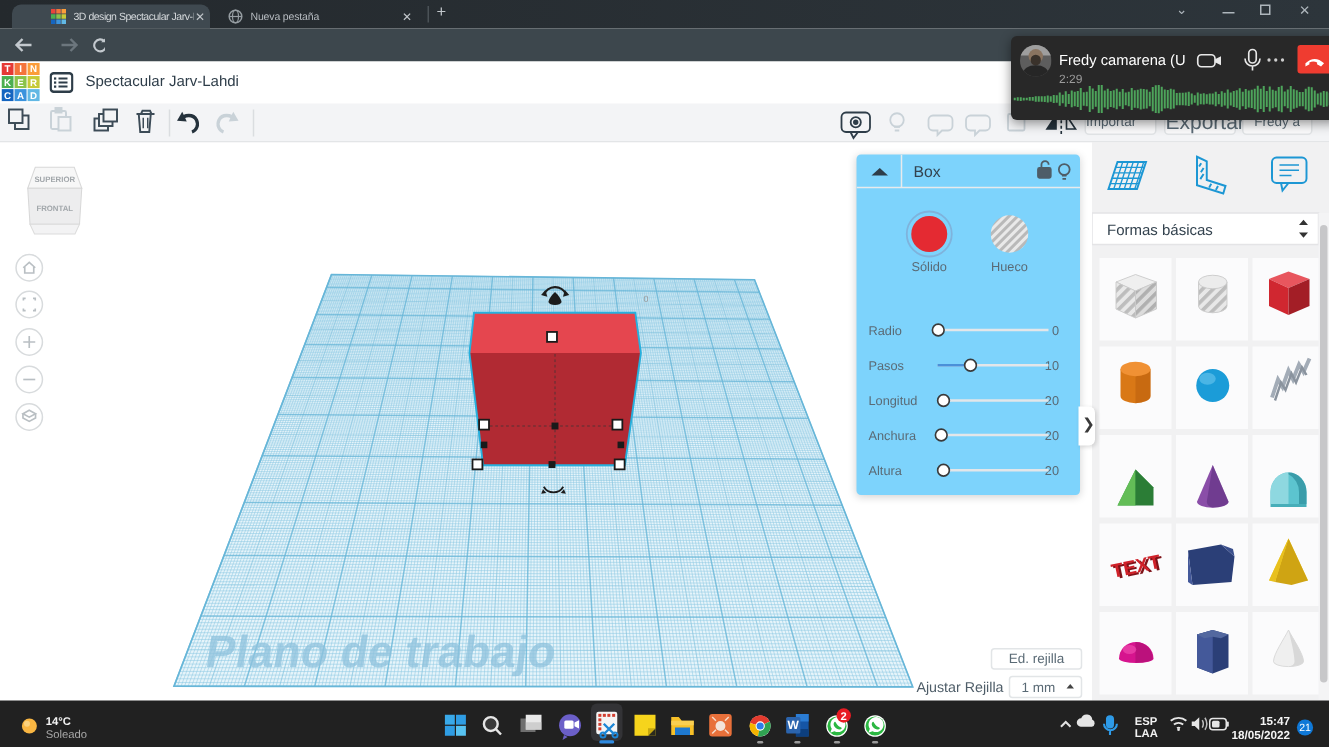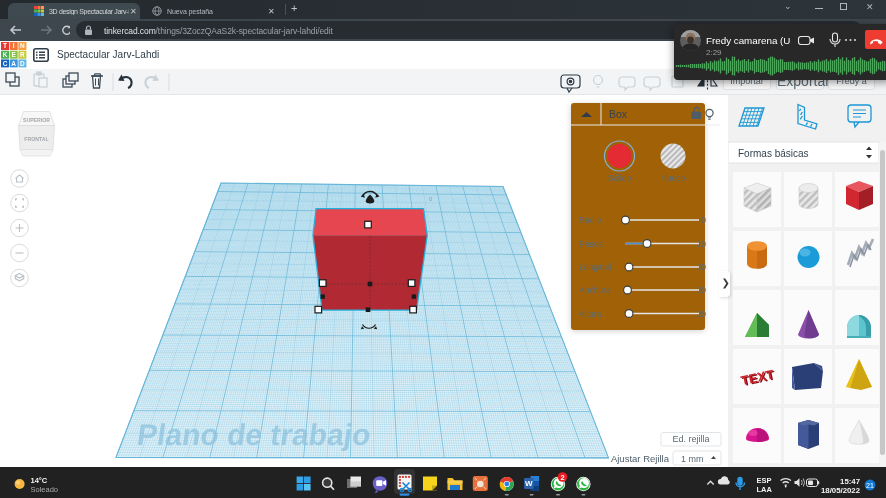--- a/index.html
+++ b/index.html
@@ -19,21 +19,21 @@
     border-radius:9px; background:#272c31; }
   
   #apphead { left:0; top:41px; width:886px; height:28px; background:#fff; }
   #toolrow { left:0; top:69px; width:886px; height:26px; background:#f3f4f6;
      border-bottom:1px solid #e3e5e7; }
   
   #canvas { left:0; top:95px; width:728px; height:372px; background:#fff; overflow:hidden; }
   
   #sidebar { left:728px; top:95px; width:183px; height:372px; background:#f1f1f2; }
   
-  #boxpanel { left:571px; top:103px; width:134px; height:227px; background:#a16207;
+  #boxpanel { left:571px; top:103px; width:149px; height:227px; background:#7dd3fc;
     border-radius:3px; box-shadow:0 1px 6px rgba(0,0,0,0.18);text-decoration:underline; }
   
   #callov { left:653px; top:24px; width:219px; height:56px; background:#282828;
      border-radius:4px; box-shadow:0 2px 8px rgba(0,0,0,0.45); z-index:50;margin-left:21px; }
   
   #taskbar { left:0; top:467px; width:886px; height:31px; background:#212121; z-index:60; }
 </style>
 </head>
 <body>
 <div id="page">
@@ -72,27 +72,20 @@
   <span class="abs" style="left:866px;top:2px;color:#aeb6bc;font-size:9px">✕</span>
 </div>
 
 <div class="abs" id="urlbar">
   <svg class="abs" style="left:8px;top:4px" width="62" height="14" viewBox="0 0 62 14">
     <path d="M13 7H3M7 3L3 7l4 4" stroke="#c3c9ce" stroke-width="1.6" fill="none"></path>
     <path d="M33 7h10M39 3l4 4-4 4" stroke="#6c767d" stroke-width="1.6" fill="none"></path>
     <path d="M61.8 4.6A4 4 0 1 0 62.8 7.6" stroke="#c3c9ce" stroke-width="1.4" fill="none"></path>
     <path d="M62.4 2.2v3h-3z" fill="#c3c9ce"></path>
   </svg>
-  <div id="pill">
-    <svg class="abs" style="left:8px;top:4px" width="9" height="11" viewBox="0 0 9 11">
-      <rect x="1" y="4.5" width="7" height="5.5" rx="1" fill="#aeb6bc"></rect>
-      <path d="M2.5 4.5V3a2 2 0 0 1 4 0v1.5" stroke="#aeb6bc" stroke-width="1.2" fill="none"></path>
-    </svg>
-    <span class="abs" style="left:28px;top:4.5px;font-size:8.5px;color:#dfe3e6;white-space:nowrap;letter-spacing:-0.1px">tinkercad.com<span style="color:#9aa1a7">/things/3ZoczQAaS2k-spectacular-jarv-lahdi/edit</span></span>
-  </div>
 </div>
 
 <div class="abs" id="apphead">
   <svg class="abs" style="left:1px;top:1px" width="26" height="26" viewBox="0 0 26 26">
     <rect x="0" y="0" width="8" height="8" fill="#e53935"></rect>
         <rect x="8.7" y="0" width="8" height="8" fill="#f4743b"></rect>
         <rect x="17.4" y="0" width="8" height="8" fill="#fb9d3a"></rect>
     <rect x="0" y="8.7" width="8" height="8" fill="#4caf50"></rect>
         <rect x="8.7" y="8.7" width="8" height="8" fill="#8bc34a"></rect>
         <rect x="17.4" y="8.7" width="8" height="8" fill="#c6ca39"></rect>
@@ -175,21 +168,21 @@
       <rect x="672" y="7" width="11" height="11" rx="1"></rect>
     </g>
 
     <g stroke="#25323c" stroke-width="1.1" fill="none">
       <path d="M707.5 4v18" stroke-dasharray="2 1.6"></path>
       <path d="M704 8l-6 9h6z" fill="#25323c"></path>
       <path d="M711 8l6 9h-6z"></path>
     </g>
   </svg>
 
-  <div class="abs" style="left:723px;top:2px;width:48px;height:19px;background:#fbfbfc;border:1px solid #e1e4e6;border-radius:3px;font-size:9px;color:#5a6a75;text-align:center;line-height:18px">Importar</div>
+  <div class="abs" style="left:723px;top:2px;width:48px;height:19px;background:#fbfbfc;border:1px solid #e1e4e6;border-radius:3px;font-size:9px;color:#5a6a75;line-height:18px">Importar</div>
   <div class="abs" style="left:776px;top:2px;width:48px;height:19px;background:#fbfbfc;border:1px solid #e1e4e6;border-radius:3px;font-size:14px;color:#5a6a75;text-align:center;line-height:18px">Exportar</div>
   <div class="abs" style="left:828px;top:2px;width:47px;height:19px;background:#fbfbfc;border:1px solid #e1e4e6;border-radius:3px;font-size:9px;color:#5a6a75;text-align:center;line-height:18px">Fredy a</div>
 </div>
 
 <div class="abs" id="canvas">
 <svg width="728" height="372" viewBox="0 95 728 372" style="position:absolute;left:0;top:0">
 <polygon points="221.0,183.0 503.0,186.5 608.5,457.9 116.0,457.5" fill="#e6f4fa"></polygon>
 <path d="M222.3 183.0L118.3 457.5M223.7 183.0L120.7 457.5M225.0 183.1L123.0 457.5M226.4 183.1L125.4 457.5M227.7 183.1L127.7 457.5M229.1 183.1L130.1 457.5M230.4 183.1L132.4 457.5M231.7 183.1L134.8 457.5M233.1 183.2L137.1 457.5M235.8 183.2L141.8 457.5M237.1 183.2L144.1 457.5M238.5 183.2L146.5 457.5M239.8 183.2L148.8 457.5M241.1 183.2L151.2 457.5M242.5 183.3L153.5 457.5M243.8 183.3L155.9 457.5M245.2 183.3L158.2 457.5M246.5 183.3L160.6 457.5M249.2 183.3L165.2 457.5M250.5 183.4L167.6 457.5M251.9 183.4L169.9 457.5M253.2 183.4L172.3 457.5M254.6 183.4L174.6 457.5M255.9 183.4L177.0 457.5M257.3 183.4L179.3 457.6M258.6 183.5L181.7 457.6M259.9 183.5L184.0 457.6M262.6 183.5L188.7 457.6M264.0 183.5L191.0 457.6M265.3 183.6L193.4 457.6M266.7 183.6L195.7 457.6M268.0 183.6L198.1 457.6M269.3 183.6L200.4 457.6M270.7 183.6L202.8 457.6M272.0 183.6L205.1 457.6M273.4 183.7L207.5 457.6M276.1 183.7L212.2 457.6M277.4 183.7L214.5 457.6M278.7 183.7L216.8 457.6M280.1 183.7L219.2 457.6M281.4 183.8L221.5 457.6M282.8 183.8L223.9 457.6M284.1 183.8L226.2 457.6M285.5 183.8L228.6 457.6M286.8 183.8L230.9 457.6M289.5 183.8L235.6 457.6M290.8 183.9L238.0 457.6M292.2 183.9L240.3 457.6M293.5 183.9L242.6 457.6M294.9 183.9L245.0 457.6M296.2 183.9L247.3 457.6M297.5 183.9L249.7 457.6M298.9 184.0L252.0 457.6M300.2 184.0L254.4 457.6M302.9 184.0L259.1 457.6M304.3 184.0L261.4 457.6M305.6 184.1L263.8 457.6M306.9 184.1L266.1 457.6M308.3 184.1L268.4 457.6M309.6 184.1L270.8 457.6M311.0 184.1L273.1 457.6M312.3 184.1L275.5 457.6M313.7 184.2L277.8 457.6M316.3 184.2L282.5 457.6M317.7 184.2L284.9 457.6M319.0 184.2L287.2 457.6M320.4 184.2L289.5 457.6M321.7 184.2L291.9 457.6M323.1 184.3L294.2 457.6M324.4 184.3L296.6 457.6M325.7 184.3L298.9 457.6M327.1 184.3L301.3 457.7M329.8 184.3L306.0 457.7M331.1 184.4L308.3 457.7M332.5 184.4L310.7 457.7M333.8 184.4L313.0 457.7M335.1 184.4L315.3 457.7M336.5 184.4L317.7 457.7M337.8 184.4L320.0 457.7M339.2 184.5L322.4 457.7M340.5 184.5L324.7 457.7M343.2 184.5L329.4 457.7M344.5 184.5L331.8 457.7M345.9 184.6L334.1 457.7M347.2 184.6L336.5 457.7M348.6 184.6L338.8 457.7M349.9 184.6L341.1 457.7M351.3 184.6L343.5 457.7M352.6 184.6L345.8 457.7M353.9 184.7L348.2 457.7M356.6 184.7L352.9 457.7M358.0 184.7L355.2 457.7M359.3 184.7L357.6 457.7M360.7 184.7L359.9 457.7M362.0 184.8L362.2 457.7M363.3 184.8L364.6 457.7M364.7 184.8L366.9 457.7M366.0 184.8L369.3 457.7M367.4 184.8L371.6 457.7M370.1 184.8L376.3 457.7M371.4 184.9L378.7 457.7M372.7 184.9L381.0 457.7M374.1 184.9L383.4 457.7M375.4 184.9L385.7 457.7M376.8 184.9L388.0 457.7M378.1 184.9L390.4 457.7M379.5 185.0L392.7 457.7M380.8 185.0L395.1 457.7M383.5 185.0L399.8 457.7M384.8 185.0L402.1 457.7M386.2 185.1L404.5 457.7M387.5 185.1L406.8 457.7M388.9 185.1L409.2 457.7M390.2 185.1L411.5 457.7M391.5 185.1L413.8 457.7M392.9 185.1L416.2 457.7M394.2 185.2L418.5 457.7M396.9 185.2L423.2 457.7M398.3 185.2L425.6 457.8M399.6 185.2L427.9 457.8M400.9 185.2L430.3 457.8M402.3 185.2L432.6 457.8M403.6 185.3L435.0 457.8M405.0 185.3L437.3 457.8M406.3 185.3L439.6 457.8M407.7 185.3L442.0 457.8M410.3 185.3L446.7 457.8M411.7 185.4L449.0 457.8M413.0 185.4L451.4 457.8M414.4 185.4L453.7 457.8M415.7 185.4L456.1 457.8M417.1 185.4L458.4 457.8M418.4 185.4L460.8 457.8M419.7 185.5L463.1 457.8M421.1 185.5L465.4 457.8M423.8 185.5L470.1 457.8M425.1 185.5L472.5 457.8M426.5 185.6L474.8 457.8M427.8 185.6L477.2 457.8M429.1 185.6L479.5 457.8M430.5 185.6L481.9 457.8M431.8 185.6L484.2 457.8M433.2 185.6L486.5 457.8M434.5 185.7L488.9 457.8M437.2 185.7L493.6 457.8M438.5 185.7L495.9 457.8M439.9 185.7L498.3 457.8M441.2 185.7L500.6 457.8M442.6 185.8L503.0 457.8M443.9 185.8L505.3 457.8M445.3 185.8L507.7 457.8M446.6 185.8L510.0 457.8M447.9 185.8L512.3 457.8M450.6 185.8L517.0 457.8M452.0 185.9L519.4 457.8M453.3 185.9L521.7 457.8M454.7 185.9L524.1 457.8M456.0 185.9L526.4 457.8M457.3 185.9L528.8 457.8M458.7 185.9L531.1 457.8M460.0 186.0L533.5 457.8M461.4 186.0L535.8 457.8M464.1 186.0L540.5 457.8M465.4 186.0L542.8 457.8M466.7 186.1L545.2 457.8M468.1 186.1L547.5 457.9M469.4 186.1L549.9 457.9M470.8 186.1L552.2 457.9M472.1 186.1L554.6 457.9M473.5 186.1L556.9 457.9M474.8 186.2L559.2 457.9M477.5 186.2L563.9 457.9M478.8 186.2L566.3 457.9M480.2 186.2L568.6 457.9M481.5 186.2L571.0 457.9M482.9 186.2L573.3 457.9M484.2 186.3L575.7 457.9M485.5 186.3L578.0 457.9M486.9 186.3L580.4 457.9M488.2 186.3L582.7 457.9M490.9 186.3L587.4 457.9M492.3 186.4L589.7 457.9M493.6 186.4L592.1 457.9M494.9 186.4L594.4 457.9M496.3 186.4L596.8 457.9M497.6 186.4L599.1 457.9M499.0 186.4L601.5 457.9M500.3 186.5L603.8 457.9M501.7 186.5L606.2 457.9" stroke="#8cc9e3" stroke-width="0.55" opacity="0.65" fill="none"></path>
 <path d="M220.7 183.8L503.3 187.3M220.4 184.7L503.6 188.1M220.0 185.5L504.0 189.0M219.7 186.3L504.3 189.8M219.4 187.2L504.6 190.6M219.1 188.0L504.9 191.5M218.7 188.9L505.3 192.3M218.4 189.7L505.6 193.2M218.1 190.6L505.9 194.0M217.4 192.3L506.6 195.7M217.1 193.2L506.9 196.6M216.8 194.1L507.3 197.5M216.4 195.0L507.6 198.3M216.1 195.8L507.9 199.2M215.7 196.7L508.3 200.1M215.4 197.6L508.6 201.0M215.1 198.5L509.0 201.8M214.7 199.4L509.3 202.7M214.0 201.2L510.0 204.5M213.7 202.1L510.4 205.4M213.3 203.1L510.7 206.3M213.0 204.0L511.1 207.3M212.6 204.9L511.4 208.2M212.3 205.8L511.8 209.1M211.9 206.8L512.1 210.0M211.5 207.7L512.5 210.9M211.2 208.7L512.9 211.9M210.5 210.6L513.6 213.8M210.1 211.5L514.0 214.7M209.7 212.5L514.3 215.7M209.3 213.5L514.7 216.6M209.0 214.4L515.1 217.6M208.6 215.4L515.5 218.5M208.2 216.4L515.8 219.5M207.9 217.4L516.2 220.5M207.5 218.4L516.6 221.5M206.7 220.4L517.4 223.4M206.3 221.4L517.7 224.4M205.9 222.4L518.1 225.4M205.5 223.4L518.5 226.4M205.2 224.4L518.9 227.5M204.8 225.4L519.3 228.5M204.4 226.5L519.7 229.5M204.0 227.5L520.1 230.5M203.6 228.6L520.5 231.5M202.8 230.7L521.3 233.6M202.4 231.7L521.7 234.7M202.0 232.8L522.1 235.7M201.5 233.9L522.5 236.8M201.1 234.9L523.0 237.8M200.7 236.0L523.4 238.9M200.3 237.1L523.8 240.0M199.9 238.2L524.2 241.1M199.5 239.3L524.6 242.1M198.6 241.5L525.5 244.3M198.2 242.6L525.9 245.4M197.8 243.7L526.3 246.5M197.3 244.9L526.8 247.7M196.9 246.0L527.2 248.8M196.5 247.1L527.6 249.9M196.0 248.3L528.1 251.0M195.6 249.4L528.5 252.2M195.2 250.6L529.0 253.3M194.3 252.9L529.9 255.6M193.8 254.1L530.3 256.8M193.4 255.3L530.8 257.9M192.9 256.4L531.2 259.1M192.4 257.6L531.7 260.3M192.0 258.8L532.1 261.5M191.5 260.0L532.6 262.7M191.1 261.3L533.1 263.9M190.6 262.5L533.5 265.1M189.7 264.9L534.5 267.5M189.2 266.2L535.0 268.7M188.7 267.4L535.4 270.0M188.2 268.7L535.9 271.2M187.7 269.9L536.4 272.5M187.3 271.2L536.9 273.7M186.8 272.5L537.4 275.0M186.3 273.8L537.9 276.2M185.8 275.1L538.4 277.5M184.8 277.7L539.4 280.1M184.3 279.0L539.9 281.4M183.8 280.3L540.4 282.7M183.3 281.6L540.9 284.0M182.8 283.0L541.4 285.3M182.3 284.3L541.9 286.7M181.7 285.6L542.5 288.0M181.2 287.0L543.0 289.3M180.7 288.4L543.5 290.7M179.6 291.1L544.6 293.4M179.1 292.5L545.1 294.8M178.6 293.9L545.6 296.2M178.0 295.3L546.2 297.5M177.5 296.7L546.7 298.9M177.0 298.2L547.3 300.3M176.4 299.6L547.8 301.8M175.9 301.0L548.4 303.2M175.3 302.5L548.9 304.6M174.2 305.4L550.0 307.5M173.6 306.9L550.6 309.0M173.1 308.3L551.2 310.4M172.5 309.8L551.7 311.9M171.9 311.3L552.3 313.4M171.3 312.8L552.9 314.9M170.8 314.4L553.5 316.4M170.2 315.9L554.1 317.9M169.6 317.4L554.7 319.4M168.4 320.5L555.9 322.5M167.8 322.1L556.5 324.0M167.2 323.7L557.1 325.6M166.6 325.3L557.7 327.2M166.0 326.9L558.3 328.7M165.4 328.5L558.9 330.3M164.7 330.1L559.5 331.9M164.1 331.7L560.2 333.5M163.5 333.3L560.8 335.2M162.2 336.7L562.1 338.4M161.6 338.3L562.7 340.1M160.9 340.0L563.3 341.7M160.3 341.7L564.0 343.4M159.6 343.4L564.6 345.1M159.0 345.1L565.3 346.8M158.3 346.8L566.0 348.5M157.7 348.6L566.6 350.2M157.0 350.3L567.3 351.9M155.7 353.8L568.7 355.4M155.0 355.6L569.3 357.2M154.3 357.4L570.0 358.9M153.6 359.2L570.7 360.7M152.9 361.0L571.4 362.5M152.2 362.8L572.1 364.3M151.5 364.7L572.8 366.1M150.8 366.5L573.5 368.0M150.1 368.4L574.3 369.8M148.6 372.2L575.7 373.5M147.9 374.1L576.4 375.4M147.2 376.0L577.2 377.3M146.4 377.9L577.9 379.2M145.7 379.9L578.7 381.1M144.9 381.8L579.4 383.1M144.2 383.8L580.2 385.0M143.4 385.8L580.9 387.0M142.7 387.8L581.7 389.0M141.1 391.8L583.3 393.0M140.3 393.9L584.0 395.0M139.6 395.9L584.8 397.0M138.8 398.0L585.6 399.1M138.0 400.1L586.4 401.1M137.2 402.2L587.2 403.2M136.4 404.3L588.0 405.3M135.5 406.4L588.9 407.4M134.7 408.6L589.7 409.5M133.1 412.9L591.4 413.8M132.2 415.1L592.2 416.0M131.4 417.3L593.0 418.1M130.5 419.5L593.9 420.3M129.7 421.8L594.8 422.6M128.8 424.0L595.6 424.8M127.9 426.3L596.5 427.0M127.1 428.6L597.4 429.3M126.2 430.9L598.3 431.6M124.4 435.6L600.1 436.2M123.5 437.9L601.0 438.6M122.6 440.3L601.9 440.9M121.7 442.7L602.8 443.3M120.7 445.1L603.7 445.7M119.8 447.6L604.7 448.1M118.9 450.0L605.6 450.5M117.9 452.5L606.6 453.0M117.0 455.0L607.5 455.4" stroke="#8cc9e3" stroke-width="0.55" opacity="0.65" fill="none"></path>
 <path d="M234.4 183.2L139.5 457.5M261.3 183.5L186.4 457.6M288.1 183.8L233.3 457.6M315.0 184.2L280.2 457.6M341.9 184.5L327.1 457.7M368.7 184.8L374.0 457.7M395.6 185.2L420.9 457.7M422.4 185.5L467.8 457.8M449.3 185.8L514.7 457.8M476.1 186.2L561.6 457.9M503.0 186.5L608.5 457.9" stroke="#84c3de" stroke-width="0.75" opacity="0.7" fill="none"></path>

